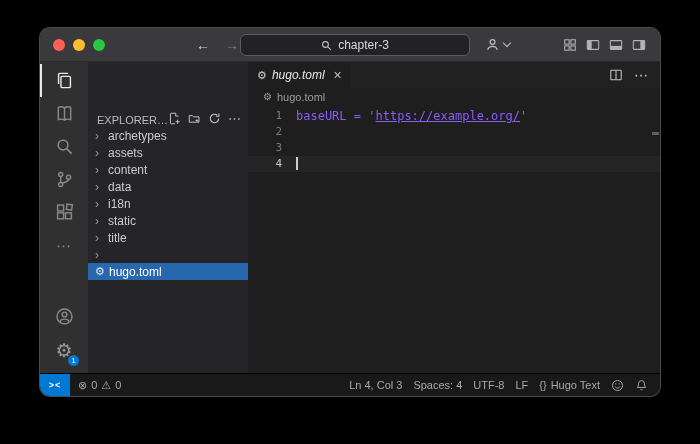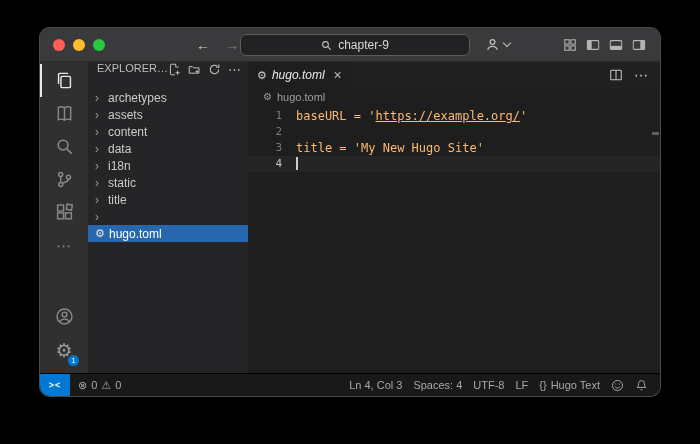--- a/index.html
+++ b/index.html
@@ -44,22 +44,22 @@
                display:flex; flex-direction:column; align-items:center; }
   .gear-wrap { position:relative; width:48px; height:34px; display:flex;
                align-items:center; justify-content:center; color:#9a9a9a; }
   .gear-glyph { font-size:19px; line-height:1; }
   .badge { position:absolute; right:9px; bottom:1px; min-width:11px; height:11px;
            border-radius:6px; background:#0078d4; color:#fff; font-size:7.5px;
            display:flex; align-items:center; justify-content:center; }
 
   .sidebar { width:160px; background:#252527; flex:none; display:flex;
              flex-direction:column; }
-  .sb-header { height:26px; display:flex; align-items:flex-start; padding:0 9px;
-               color:#bcbcbc; font-size:11px; }
+  .sb-header { height:26px; display:flex; align-items:flex-end; padding:0 9px;
+               color:#bcbcbc; font-size:11px;margin-top:38px; }
   .sb-actions { margin-left:auto; display:flex; align-items:center; gap:7px;
                 color:#c5c5c5; }
   .sb-more { font-size:13px; letter-spacing:1px; color:#c5c5c5; }
   .tree { margin-top:1px; }
   .tree-row { height:17px; display:flex; align-items:center; padding-left:7px;
               font-size:12px; color:#cbcbcb; cursor:pointer; }
   .tree-row .chev { width:13px; flex:none; font-size:12px; color:#9a9a9a; line-height:1; }
   .tree-row.selected { background:#2667ad; color:#ffffff; }
   .file-gear { width:14px; flex:none; font-size:11px; color:#e2e2e2; line-height:1; }
 
@@ -78,21 +78,21 @@
   .breadcrumb { height:18px; display:flex; align-items:center; gap:5px;
                 padding-left:15px; font-size:11px; color:#9d9d9d; }
   .bc-gear { font-size:10px; line-height:1; }
 
   .code { position:relative; flex:1; font-family:"DejaVu Sans Mono", monospace;
           font-size:12px; line-height:16px; padding-top:2px; }
   .code-line { display:flex; height:16px; align-items:center; }
   .code-line.current { background:rgba(255,255,255,0.035); }
   .ln { width:34px; flex:none; text-align:right; color:#7a7a7a; font-size:11px; }
   .ln.active { color:#c6c6c6; }
-  .code-text { padding-left:14px; color:#fdba74; white-space:pre; }
+  .code-text { padding-left:14px; color:#8b5cf6; white-space:pre; }
   .link { text-decoration:underline; }
   .cursor { display:inline-block; width:1.5px; height:13px; background:#cccccc;
             vertical-align:-2px; }
   .ruler-mark { position:absolute; right:1px; top:26px; width:7px; height:3px;
                 background:#5f5f5f; }
 
   
   .statusbar { height:23px; background:#19191a; border-top:1px solid #000;
                display:flex; align-items:center; font-size:11px; color:#a8a8a8; }
   .remote { width:30px; height:100%; background:#0078d4; color:#fff; flex:none;
@@ -122,21 +122,21 @@
         <span class="nav-back">←</span>
         <span class="nav-fwd">→</span>
       </div>
       <div class="searchbox">
         <span>
           <svg width="11" height="11" viewBox="0 0 16 16" fill="none" stroke="#bdbdbd" stroke-width="1.6">
             <circle cx="6.5" cy="6.5" r="4.2"></circle>
               <path d="M10 10l4.3 4.3"></path>
           </svg>
         </span>
-        <span>chapter-9</span>
+        <span>chapter-3</span>
       </div>
       <div class="tb-account">
         <span>
           <svg width="15" height="15" viewBox="0 0 16 16" fill="none" stroke="#c0c0c0" stroke-width="1.3">
             <circle cx="8" cy="5.3" r="2.6"></circle>
               <path d="M2.8 13.6c1-3.1 4.1-3.6 5.2-3.6s4.2.5 5.2 3.6"></path>
           </svg>
         </span>
         <span class="chev-down"></span>
       </div>
@@ -316,21 +316,20 @@
         <div class="code">
           <div class="code-line">
             <span class="ln">1</span>
             <span class="code-text"><span>baseURL</span><span> = </span><span>'</span><span class="link">https://example.org/</span><span>'</span></span>
           </div>
           <div class="code-line">
             <span class="ln">2</span>
           </div>
           <div class="code-line">
             <span class="ln">3</span>
-            <span class="code-text"><span>title</span><span> = </span><span>'My New Hugo Site'</span></span>
           </div>
           <div class="code-line current">
             <span class="ln active">4</span>
             <span class="code-text"><span class="cursor"></span></span>
           </div>
           <span class="ruler-mark"></span>
         </div>
       </div>
     </div>
 

